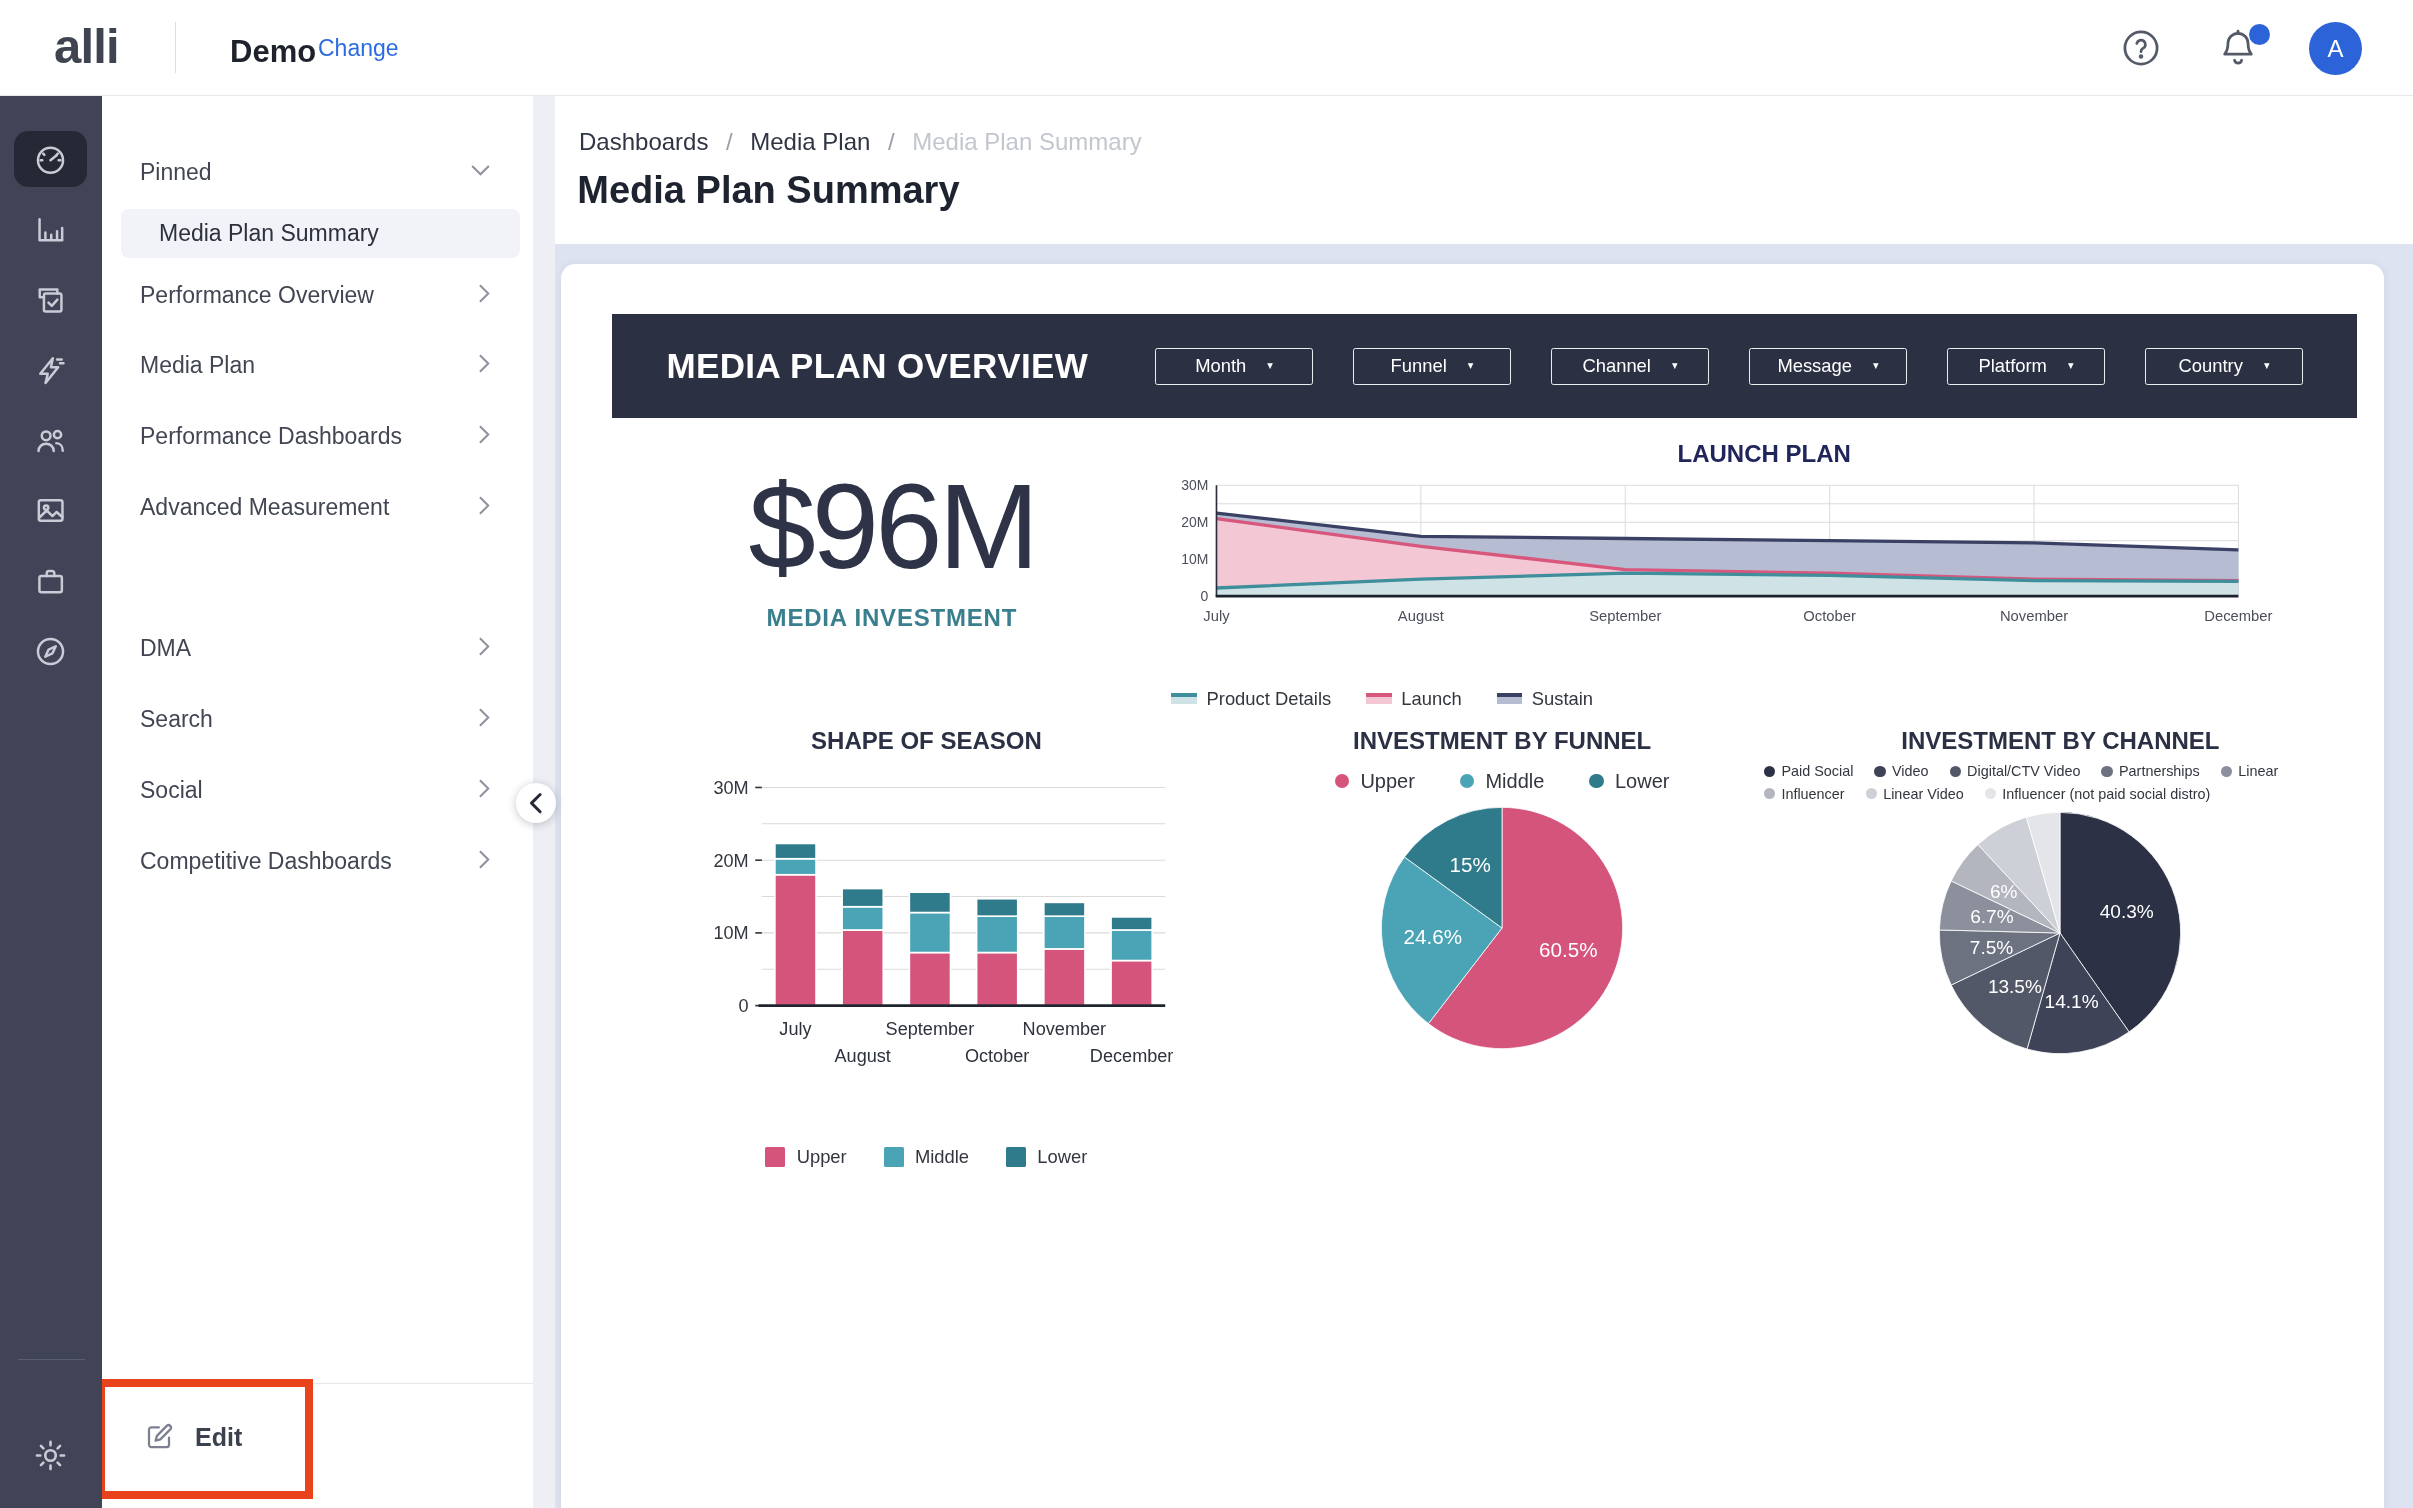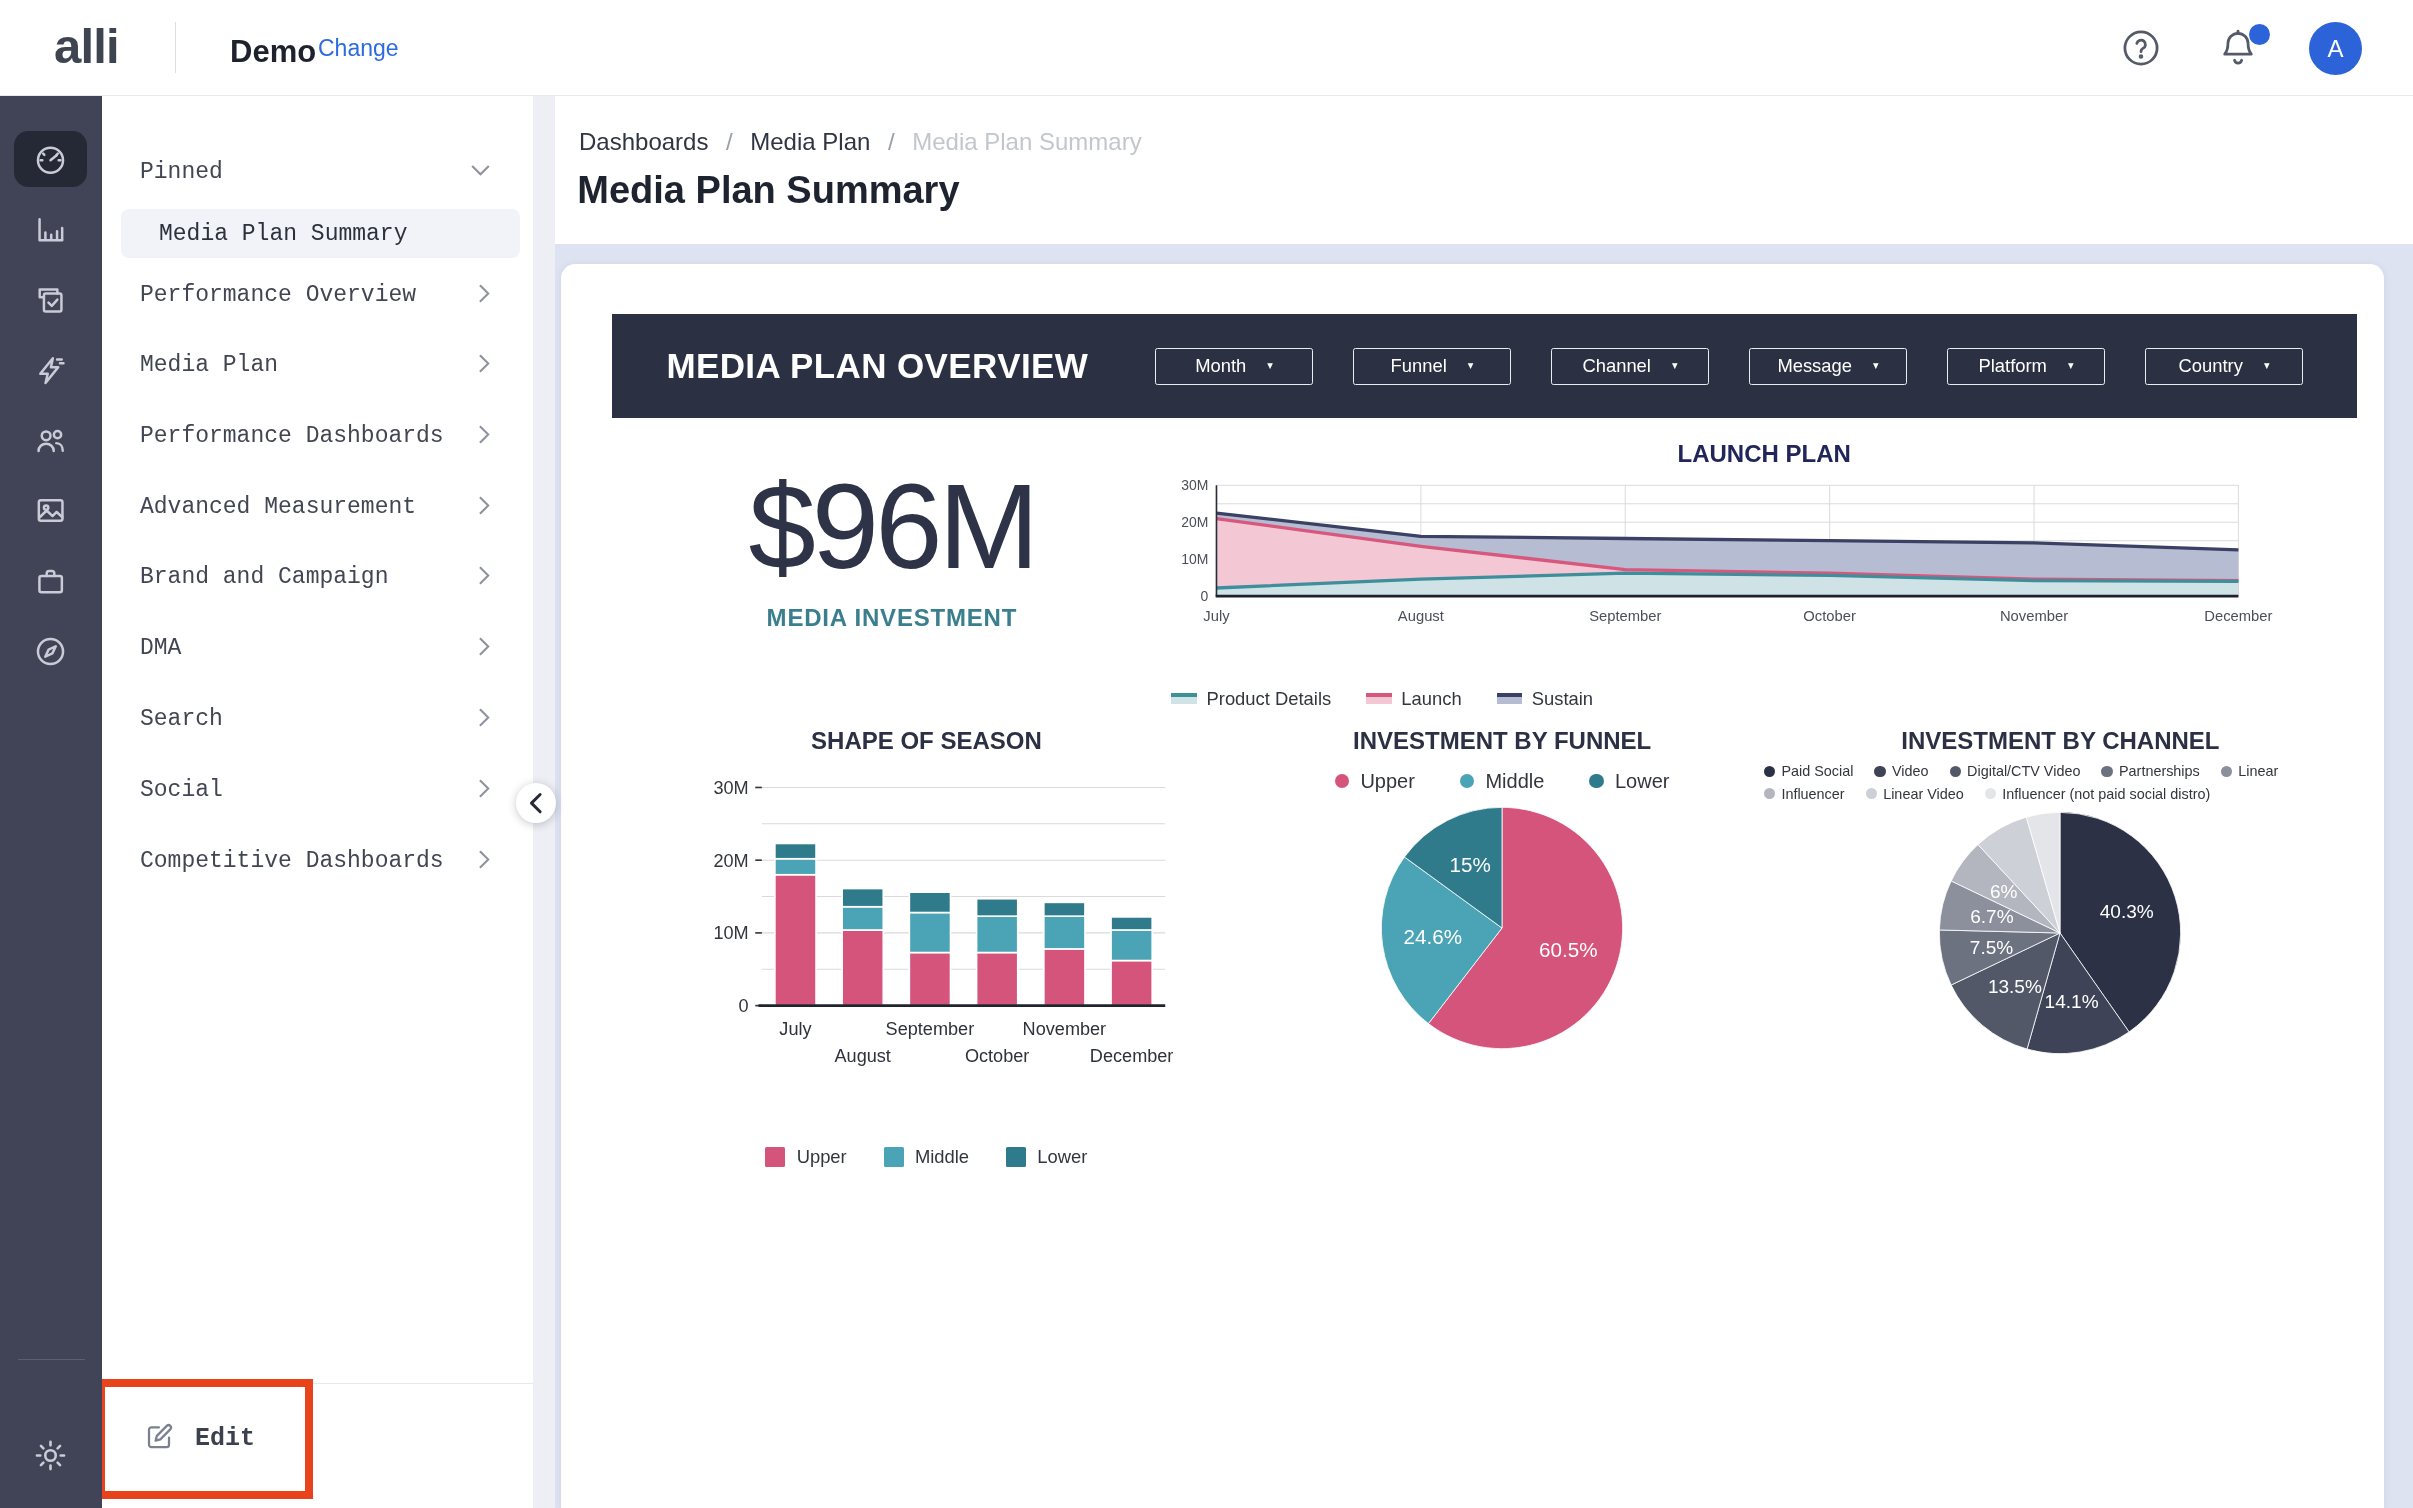--- a/index.html
+++ b/index.html
@@ -20,21 +20,21 @@
             background:#2d63d9; color:#fff; font-size:24px; display:flex; align-items:center; justify-content:center; }
 
   
   .rail { position:absolute; left:0; top:96px; width:102px; height:1413px; background:#404456; z-index:15; }
   .rail-item { position:absolute; left:14.4px; width:73px; height:56px; display:flex; align-items:center; justify-content:center; border-radius:14.4px; }
   .rail-item.active { background:#23273290; background-color:#252935; }
   .rail-item svg { stroke:#c9ccd6; fill:none; stroke-width:1.7; stroke-linecap:round; stroke-linejoin:round; }
   .rail-div { position:absolute; left:17.6px; top:1263px; width:67px; height:0.8px; background:#5a5f70; }
 
   
-  .sidebar { position:absolute; left:102px; top:96px; width:431px; height:1413px; background:#fff; z-index:14;font-family:Liberation Mono, monospace; }
+  .sidebar { position:absolute; left:102px; top:96px; width:431px; height:1413px; background:#fff; z-index:14; }
   .side-row { position:absolute; left:0; width:100%; height:48px; display:flex; align-items:center; cursor:pointer; }
   .side-label { margin-left:38px; font-size:23px; color:#414652; font-weight:500; }
   .side-chev { position:absolute; right:42px; }
   .pinned-item { position:absolute; left:19px; width:399px; height:49px; background:#f1f3f8; border-radius:8px;
                  display:flex; align-items:center; cursor:pointer; }
   .pinned-item .side-label { margin-left:38px; color:#2c313d; }
   .side-div { position:absolute; left:0; top:1287px; width:100%; height:0.8px; background:#e6e8ee; }
   .edit-row { position:absolute; left:42px; top:1325px; display:flex; align-items:center; gap:21px; cursor:pointer; }
   .edit-row svg { stroke:#7a8090; fill:none; stroke-width:1.8; stroke-linecap:round; stroke-linejoin:round; }
   .edit-label { font-size:25px; font-weight:600; color:#3c414e; }
@@ -215,26 +215,20 @@
         </svg></span>
   </div>
   <div class="side-row" style="top:316px">
     <span class="side-label">Performance Dashboards</span>
     <span class="side-chev"><svg width="12.8" height="21" viewBox="0 0 10 16" fill="none" stroke="#8e929d" stroke-width="1.6">
           <polyline points="1.5,1.5 8,8 1.5,14.5"></polyline>
         </svg></span>
   </div>
   <div class="side-row" style="top:387px">
     <span class="side-label">Advanced Measurement</span>
-    <span class="side-chev"><svg width="12.8" height="21" viewBox="0 0 10 16" fill="none" stroke="#8e929d" stroke-width="1.6">
-          <polyline points="1.5,1.5 8,8 1.5,14.5"></polyline>
-        </svg></span>
-  </div>
-  <div class="side-row" style="top:457px">
-    <span class="side-label">Brand and Campaign</span>
     <span class="side-chev"><svg width="12.8" height="21" viewBox="0 0 10 16" fill="none" stroke="#8e929d" stroke-width="1.6">
           <polyline points="1.5,1.5 8,8 1.5,14.5"></polyline>
         </svg></span>
   </div>
   <div class="side-row" style="top:528px">
     <span class="side-label">DMA</span>
     <span class="side-chev"><svg width="12.8" height="21" viewBox="0 0 10 16" fill="none" stroke="#8e929d" stroke-width="1.6">
           <polyline points="1.5,1.5 8,8 1.5,14.5"></polyline>
         </svg></span>
   </div>

